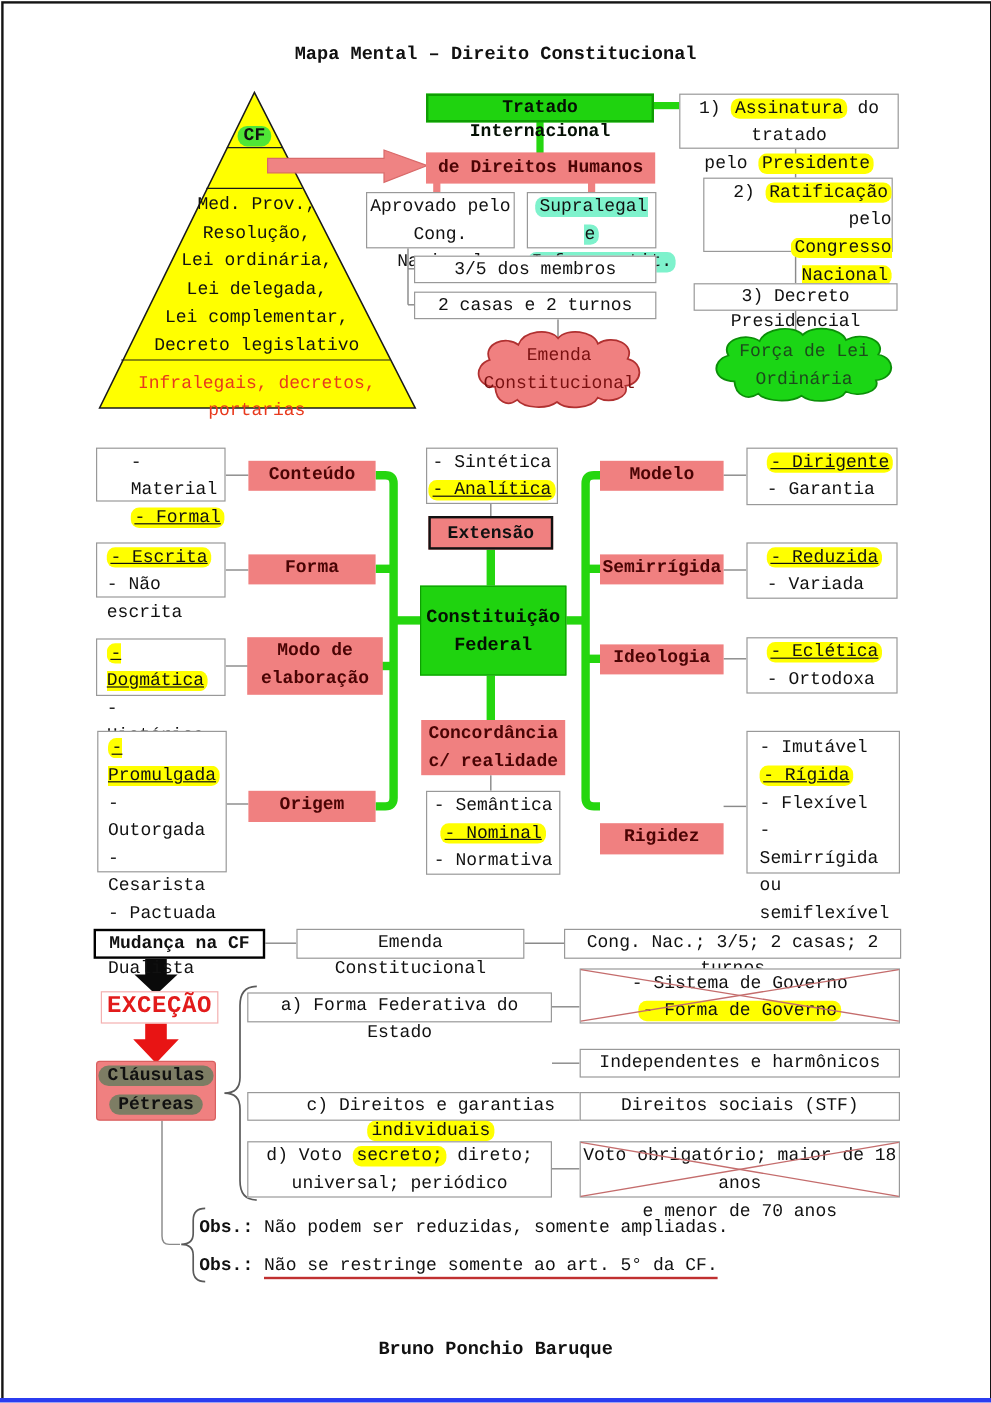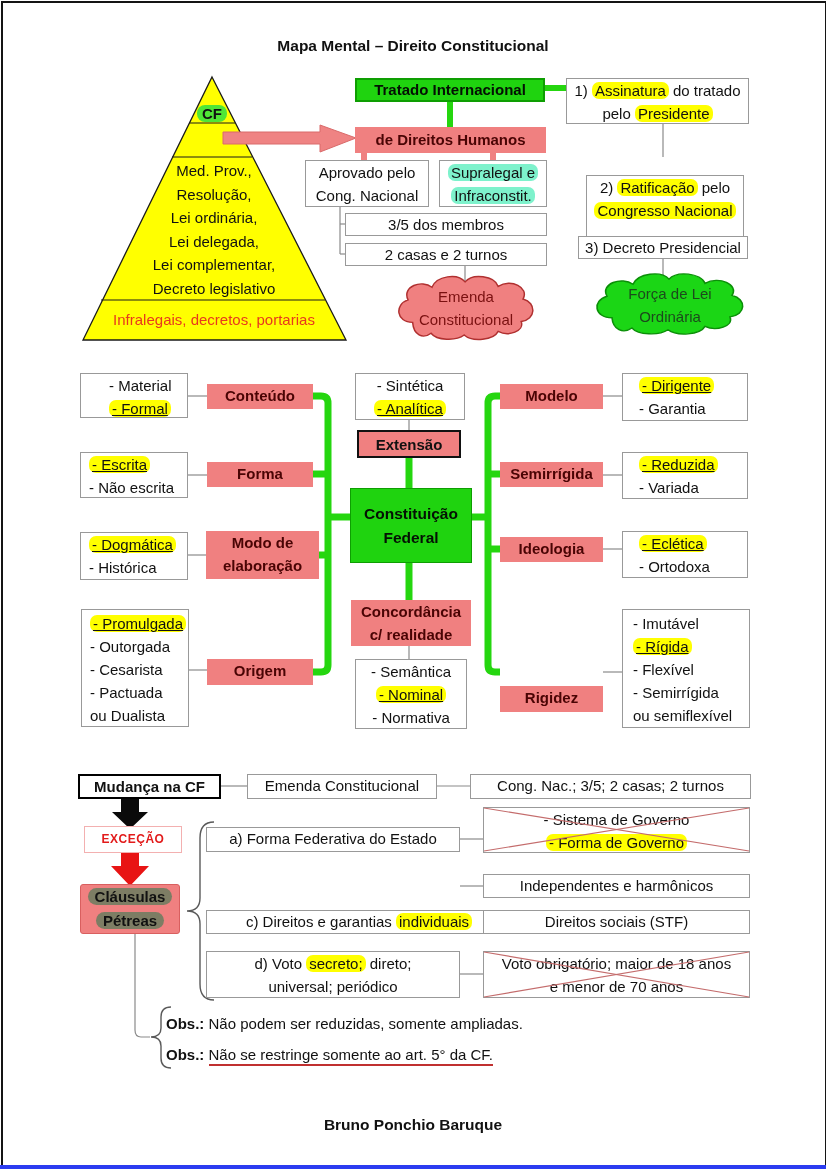--- a/index.html
+++ b/index.html
@@ -4,21 +4,21 @@
 <style>
   html,body{margin:0;padding:0;background:#e8e8e8;}
   #page{position:relative;width:826px;height:1169px;background:#fff;margin:0 auto;
         font-family:"Liberation Sans",sans-serif;overflow:hidden;}
   #page-border{position:absolute;left:1px;top:1px;width:822px;height:1162px;
         border:2px solid #141414;pointer-events:none;z-index:6;}
   #blue-strip{position:absolute;left:0;bottom:0;width:826px;height:4px;background:#2b3cf0;z-index:7;}
   svg.layer{position:absolute;left:0;top:0;z-index:1;}
   svg.toplayer{position:absolute;left:0;top:0;z-index:3;pointer-events:none;}
   .box{position:absolute;z-index:2;box-sizing:border-box;font-size:15px;line-height:23px;
-       color:#111;text-align:center;}
+       color:#111;text-align:center;font-family:Liberation Mono, monospace;}
   .wbox{background:#fff;border:1px solid #999;}
   .items{text-align:left;}
   .pinkbox{background:#f08080;color:#4a0404;font-weight:bold;}
   .greenbox{background:#1fd30f;border:2px solid #0e9e02;font-weight:bold;color:#041004;}
   .bold{font-weight:bold;}
   .hl-y{background:#ffff00;border-radius:7px;padding:0 3px;}
   .hl-c{background:#7ef2cc;border-radius:7px;padding:0 3px;}
   .hl-g{background:#4fe636;border-radius:8px;padding:0 5px;}
   .pill-d{background:#7d7d64;border-radius:9px;padding:0 7px;}
   .u{text-decoration:underline;}
@@ -134,21 +134,21 @@
 
   <div class="box" style="left:396px;top:285px;width:140px;color:#7a1010;">
     <div>Emenda</div>
     <div>Constitucional</div>
   </div>
 
   <div class="box wbox" style="left:566px;top:78px;width:183px;height:46px;">
     <div><span>1)</span> <span class="hl-y">Assinatura</span> <span>do tratado</span></div>
     <div><span>pelo</span> <span class="hl-y">Presidente</span></div>
   </div>
-  <div class="box wbox" style="left:586px;top:175px;width:158px;height:62px;">
+  <div class="box wbox" style="left:586px;top:148px;width:158px;height:62px;text-align:right;">
     <div><span>2)</span> <span class="hl-y">Ratificação</span> <span>pelo</span></div>
     <div><span class="hl-y">Congresso Nacional</span></div>
   </div>
   <div class="box wbox" style="left:578px;top:236px;width:170px;height:23px;line-height:21px;">3) Decreto Presidencial</div>
 
   <div class="box" style="left:600px;top:282px;width:140px;color:#1c4a1c;">
     <div>Força de Lei</div>
     <div>Ordinária</div>
   </div>
 
@@ -227,21 +227,21 @@
     <div><span class="hl-y u">- Rígida</span></div>
     <div>- Flexível</div>
     <div>- Semirrígida</div>
     <div>ou semiflexível</div>
   </div>
 
   <div class="box bold" style="left:78px;top:774px;width:143px;height:25px;line-height:22px;background:#fff;border:2px solid #000;">Mudança na CF</div>
   <div class="box wbox" style="left:247px;top:774px;width:190px;height:25px;line-height:22px;">Emenda Constitucional</div>
   <div class="box wbox" style="left:470px;top:774px;width:281px;height:25px;line-height:22px;">Cong. Nac.; 3/5; 2 casas; 2 turnos</div>
 
-  <div class="box bold" style="left:84px;top:826px;width:98px;height:27px;line-height:24px;background:#fff;border:1px solid #f3b0b0;color:#e21b1b;font-size:12px;letter-spacing:.5px;">EXCEÇÃO</div>
+  <div class="box bold" style="left:84px;top:826px;width:98px;height:27px;line-height:24px;background:#fff;border:1px solid #f3b0b0;color:#e21b1b;font-size:20px;letter-spacing:.5px;">EXCEÇÃO</div>
 
   <div class="box bold" style="left:80px;top:884px;width:100px;height:50px;background:#f08080;border:1px solid #d95f5f;border-radius:3px;line-height:24px;">
     <div><span class="pill-d">Cláusulas</span></div>
     <div><span class="pill-d">Pétreas</span></div>
   </div>
 
   <div class="box wbox" style="left:206px;top:827px;width:254px;height:25px;line-height:22px;">a) Forma Federativa do Estado</div>
   <div class="box wbox" style="left:206px;top:910px;width:306px;height:24px;line-height:21px;"><span>c) Direitos e garantias</span> <span class="hl-y">individuais</span></div>
   <div class="box wbox" style="left:206px;top:951px;width:254px;height:47px;">
     <div><span>d) Voto</span> <span class="hl-y">secreto;</span> <span>direto;</span></div>

